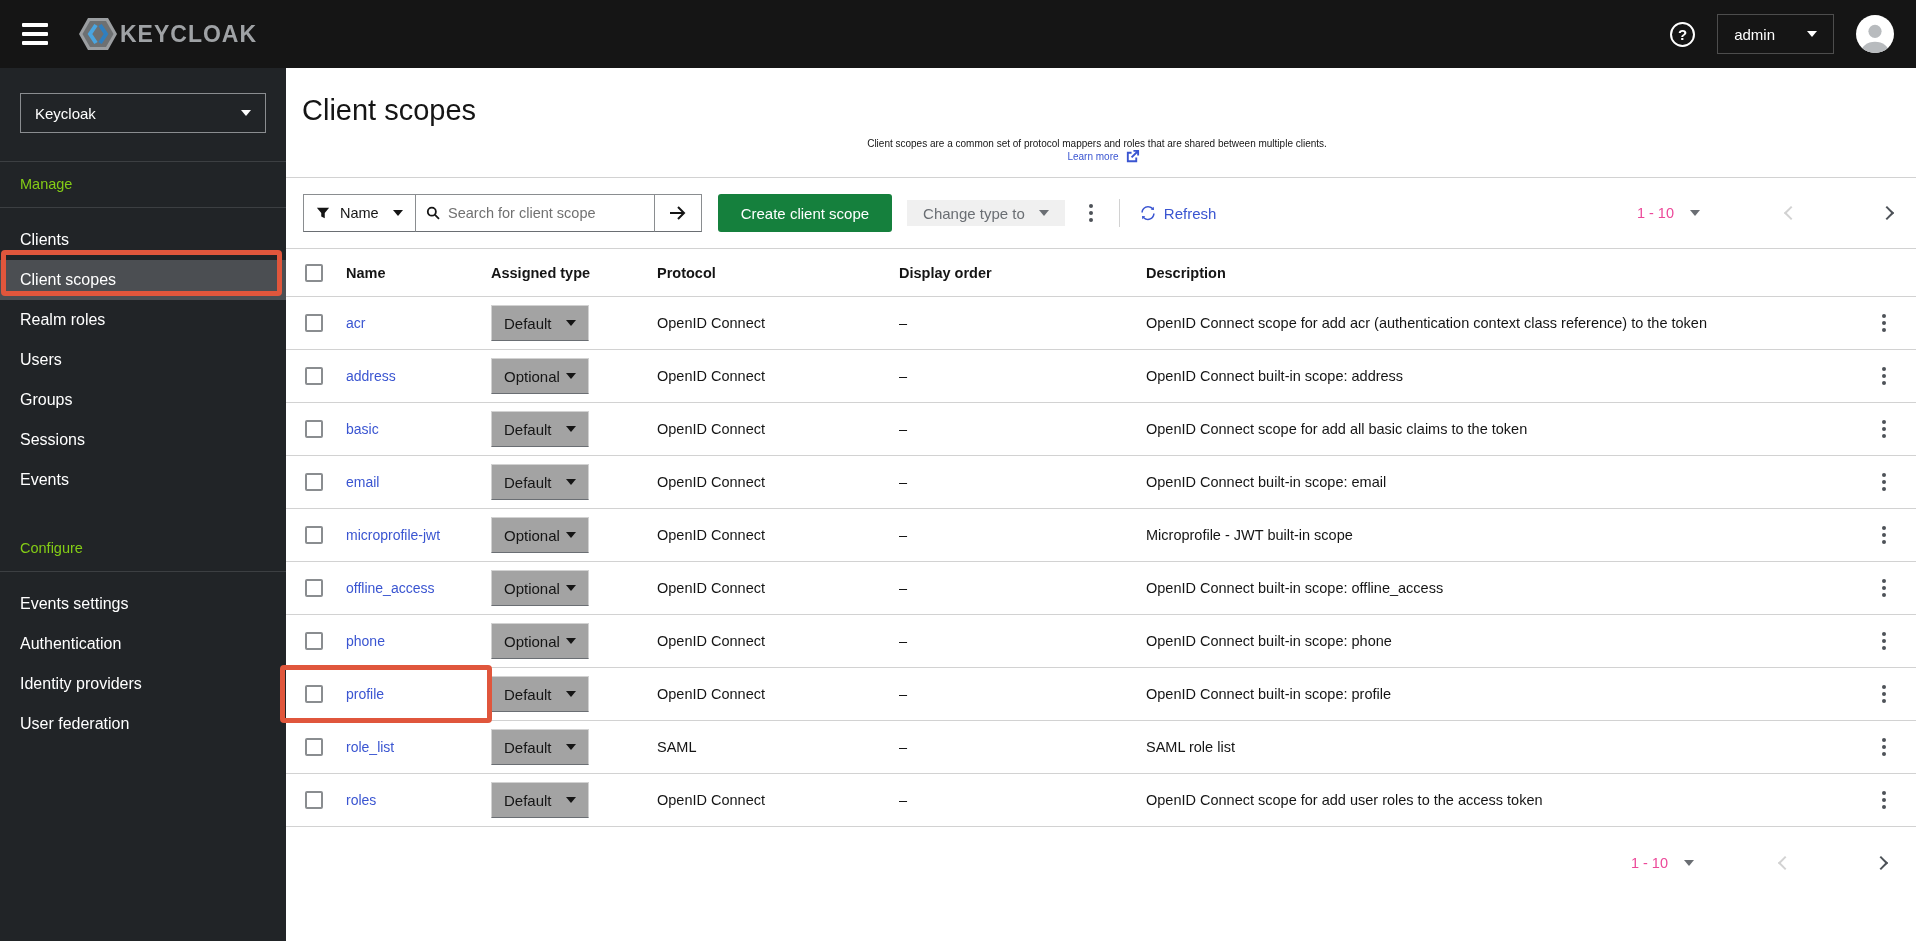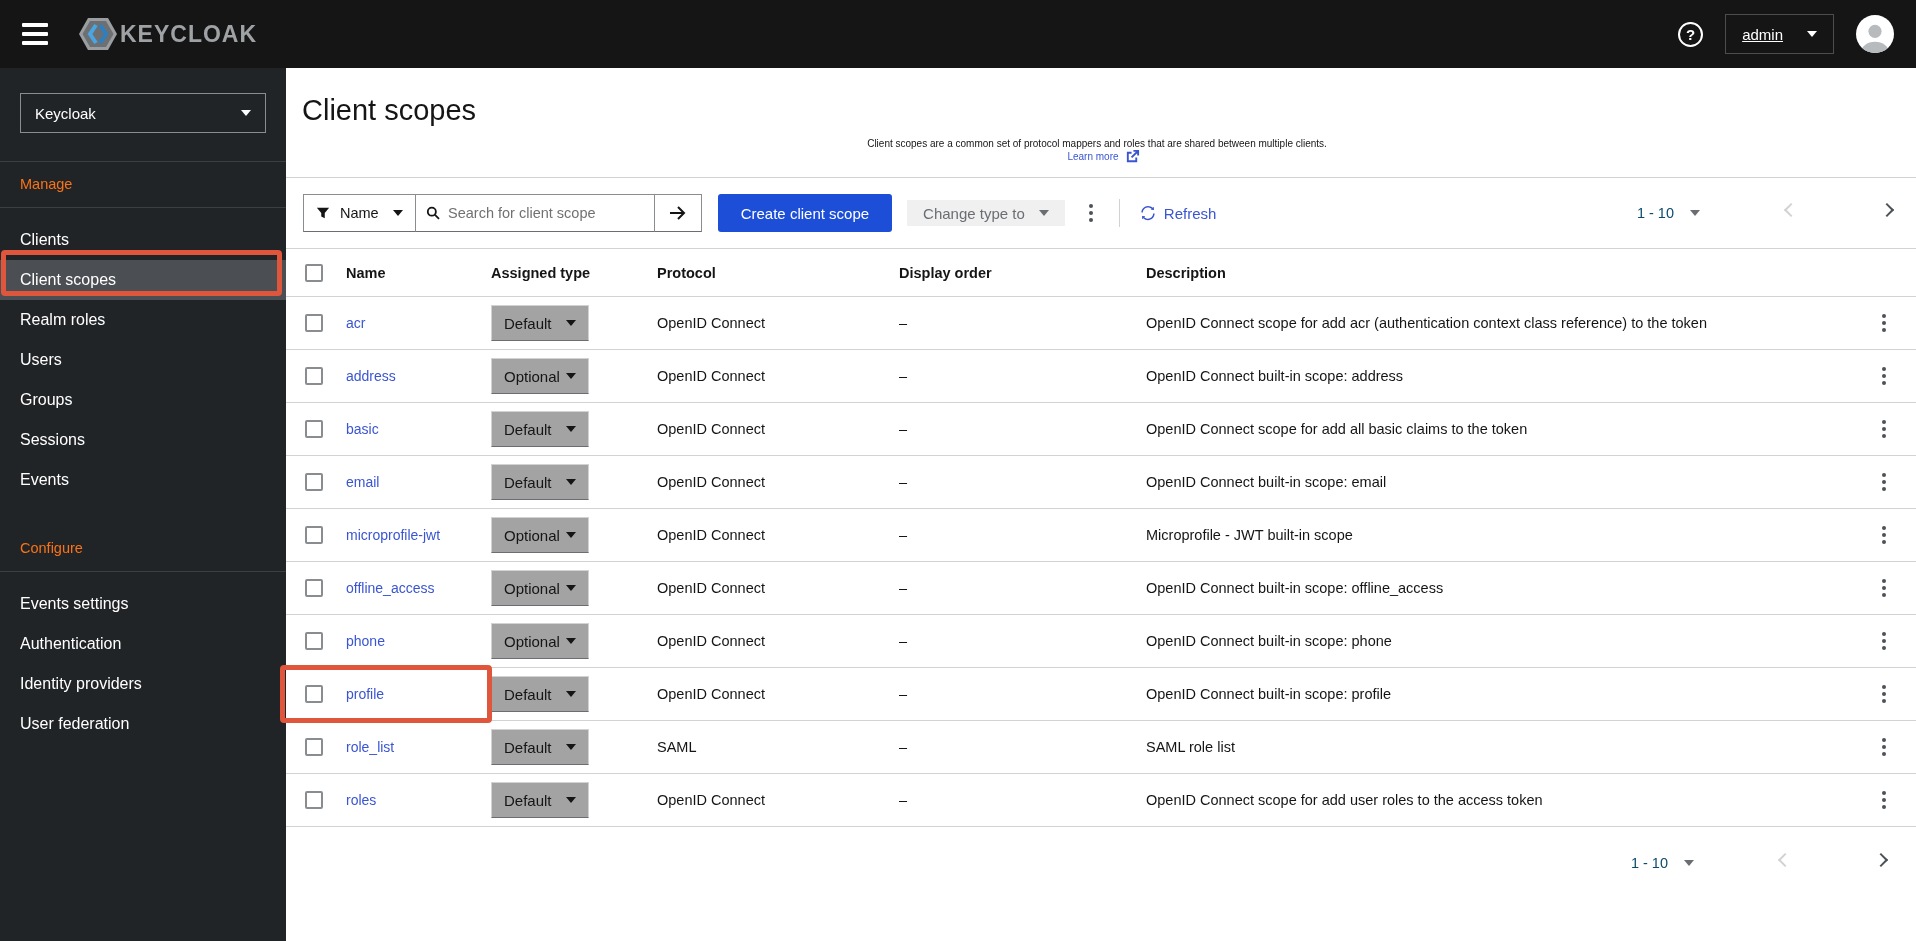--- a/index.html
+++ b/index.html
@@ -20,37 +20,37 @@
   .brand { display:flex; align-items:center; margin-left:30px; gap:2px; }
   .brand-text { font-size:23px; font-weight:bold; color:#9fa2a5; letter-spacing:1px; }
   .masthead-right { margin-left:auto; display:flex; align-items:center; gap:22px; }
   .help-icon {
     width:25px; height:25px; border:2px solid #fff; border-radius:50%;
     color:#fff; font-size:15px; font-weight:bold;
     display:flex; align-items:center; justify-content:center;
   }
   .user-menu {
     border:1px solid #4d4d4d; height:40px; padding:0 16px;
-    display:flex; align-items:center; gap:24px; color:#fff; font-size:15px;text-decoration:underline;
+    display:flex; align-items:center; gap:32px; color:#fff; font-size:15px;
   }
   .caret { width:0; height:0; border-left:5px solid transparent; border-right:5px solid transparent; border-top:6px solid currentColor; display:inline-block; }
   .avatar { width:38px; height:38px; border-radius:50%; background:#fff; display:flex; align-items:flex-end; justify-content:center; overflow:hidden; }
 
   
   .sidebar {
     position:absolute; top:68px; left:0; bottom:0; width:286px;
     background:#212427; color:#fff; z-index:10;
   }
   .realm-select {
     margin:25px 20px 0 20px; height:40px; border:1px solid #8a8d90;
     display:flex; align-items:center; justify-content:space-between;
     padding:0 14px; font-size:15px; cursor:pointer; color:#fff;
   }
   .side-divider { border-top:1px solid #3c3f42; margin-top:28px; }
-  .section-title { padding:14px 20px 15px 20px; font-size:14.5px; color:#f97316; }
+  .section-title { padding:14px 20px 15px 20px; font-size:14.5px; color:#84cc16; }
   .nav-list { border-top:1px solid #3c3f42; padding-top:12px; }
   .nav-item {
     height:40px; display:flex; align-items:center; padding-left:20px;
     font-size:16px; color:#fff; cursor:pointer;
   }
   .nav-item.selected { background:#4b4e52; }
   .configure-block { margin-top:26px; }
 
   
   .main { position:absolute; left:286px; top:68px; right:0; bottom:0; background:#fff; }
@@ -77,34 +77,34 @@
     border:none; outline:none; width:100%; font-size:14.5px;
     font-family:"Liberation Sans", sans-serif; color:#ef4444;
   }
   .search-box input::placeholder { color:#717171; }
   .arrow-btn {
     height:38px; width:47px; border:1px solid #8a8d90; border-left:none; border-bottom-color:#6a6e73;
     background:#fff; display:flex; align-items:center; justify-content:center;
     font-size:19px; cursor:pointer; color:#151515;
   }
   .create-btn {
-    margin-left:16px; height:38px; padding:0 23px; background:#1d4ed8; color:#fff;
+    margin-left:16px; height:38px; padding:0 23px; background:#15803d; color:#fff;
     border:none; border-radius:3px; font-size:15px; cursor:pointer;
     font-family:"Liberation Sans", sans-serif;
   }
   .change-type {
     margin-left:15px; height:26px; padding:0 16px; background:#f0f0f0; color:#6a6e73;
     display:flex; align-items:center; gap:14px; font-size:15px; cursor:pointer;
   }
   .kebab { display:flex; flex-direction:column; gap:3px; align-items:center; cursor:pointer; padding:6px; }
   .kebab i { width:4px; height:4px; border-radius:50%; background:#4d5258; }
   .toolbar .kebab { margin-left:18px; }
   .vert-divider { width:1px; height:28px; background:#d2d2d2; margin:0 20px; }
   .refresh { display:flex; align-items:center; gap:8px; color:#3a55d1; font-size:15px; cursor:pointer; }
-  .pagination { margin-left:auto; display:flex; align-items:flex-start; font-size:14.5px; color:#0c4a6e;gap:48px; }
+  .pagination { margin-left:auto; display:flex; align-items:center; font-size:14.5px; color:#ec4899;gap:48px; }
   .pag-toggle { display:flex; align-items:center; gap:16px; cursor:pointer; }
   .pag-toggle .caret { color:#6a6e73; }
   .chev { width:10px; height:10px; border-right:2.5px solid #4d5258; border-top:2.5px solid #4d5258; display:inline-block; cursor:pointer; }
   .chev.left { transform:rotate(-135deg); margin-left:38px; }
   .chev.right { transform:rotate(45deg); margin-left:38px; }
   .chev.disabled { border-color:#d2d2d2; cursor:default; }
 
   
   .grid-row {
     display:grid;

